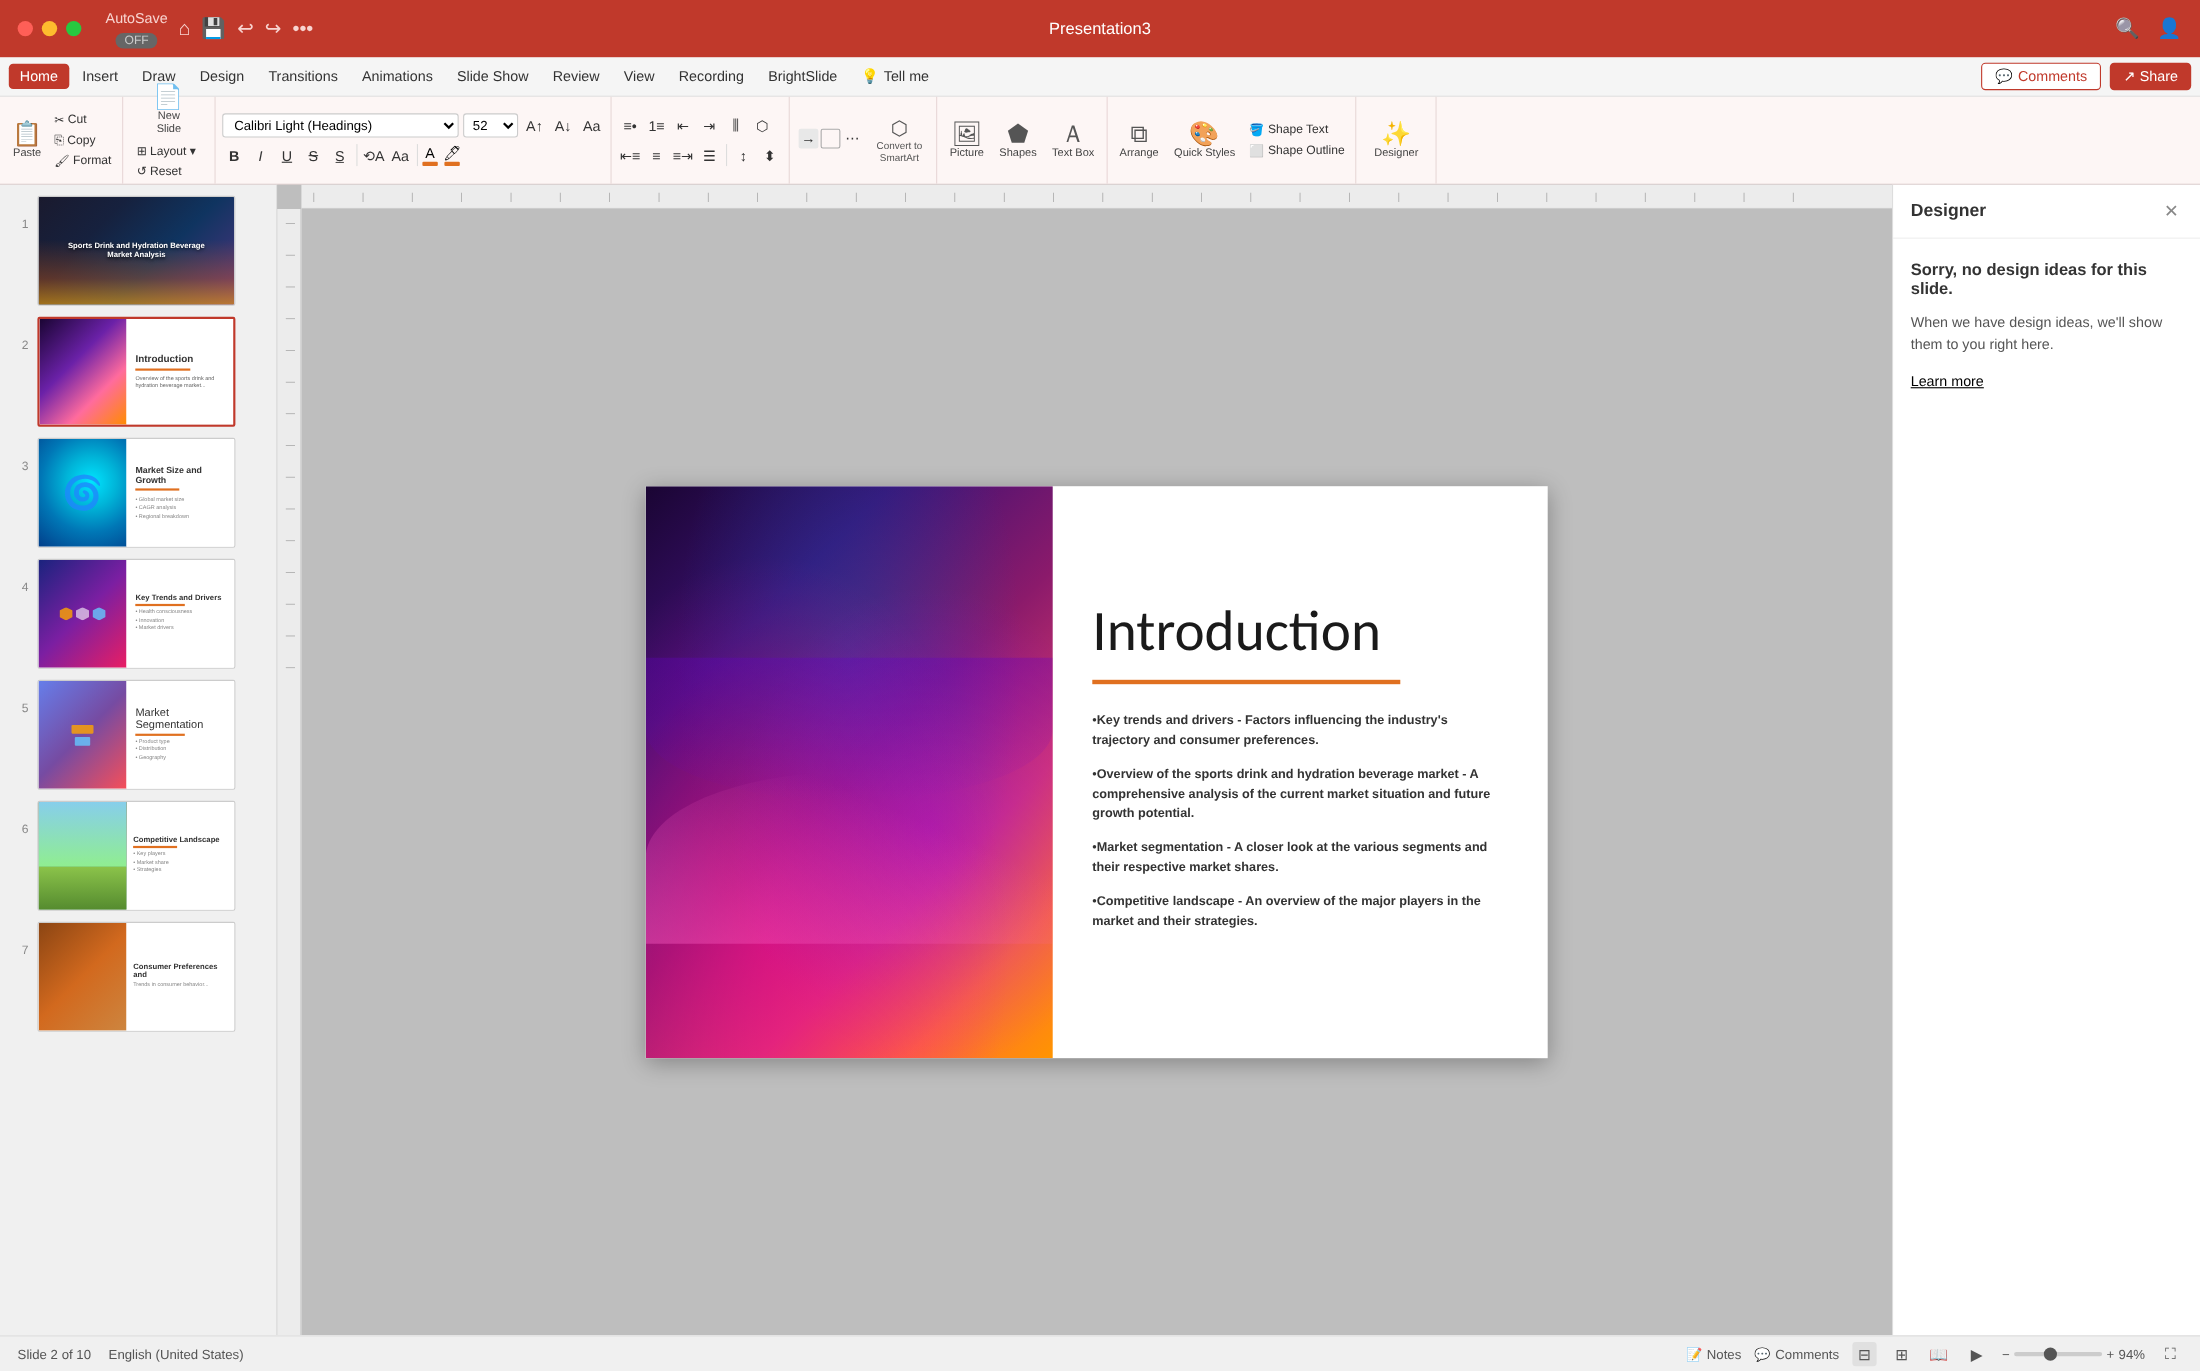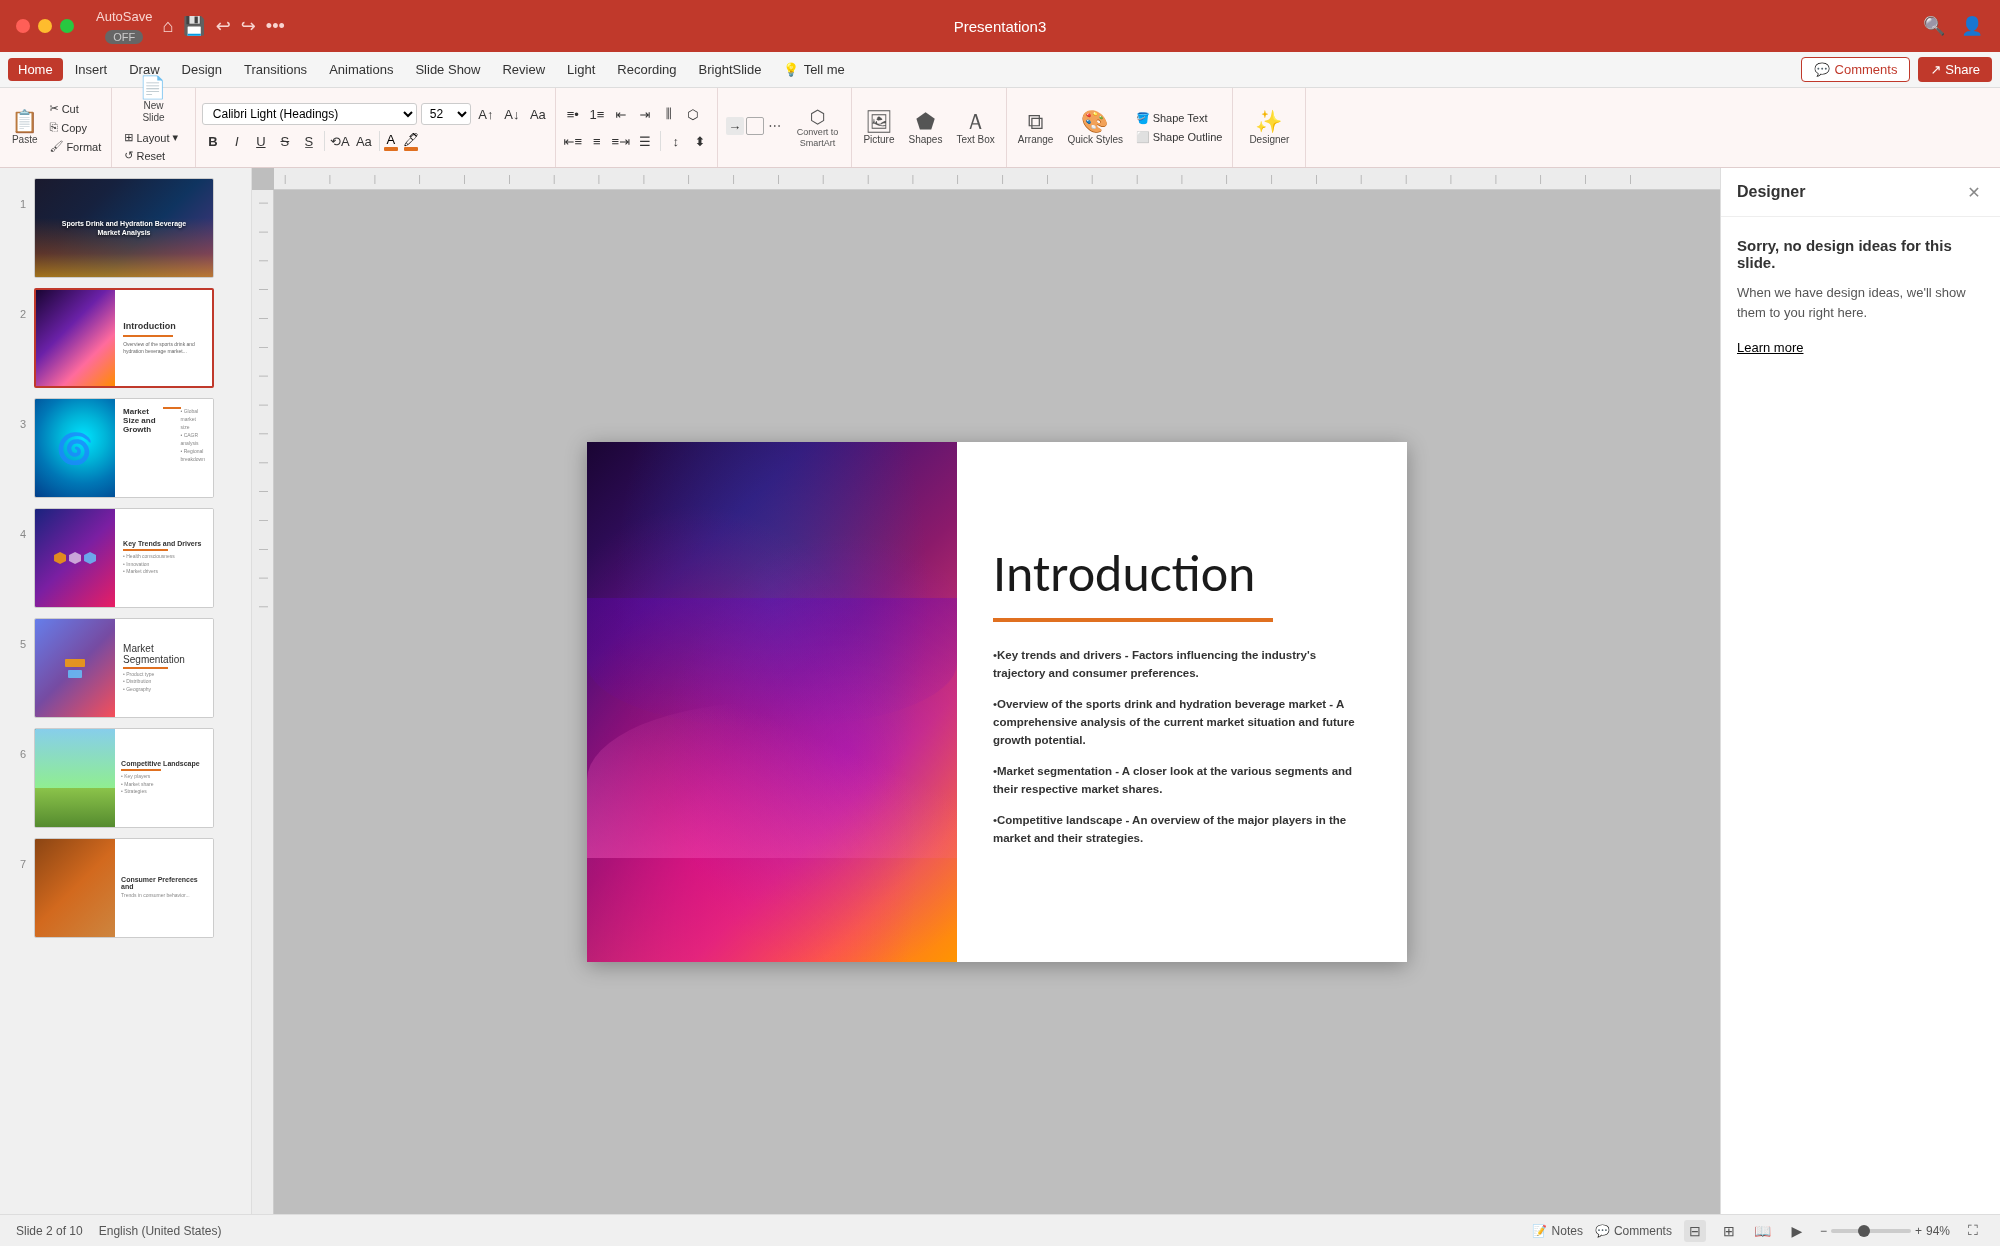--- a/index.html
+++ b/index.html
@@ -163,21 +163,21 @@
     }
     .s3-left {
       width: 45%; height: 100%;
       background: radial-gradient(circle at 60% 40%, #00e5ff 0%, #00b4d8 30%, #0077b6 60%, #023e8a 100%);
       display: flex; align-items: center; justify-content: center;
     }
     .s3-swirl { font-size: 30px; color: rgba(0,255,200,0.8); }
     .s3-right {
       width: 55%; padding: 8px;
       background: white;
-      display: flex; flex-direction: row; justify-content: center;
+      display: flex; flex-direction: column; justify-content: center;
     }
     .s3-title { font-size: 8px; color: #333; font-weight: 600; margin-bottom: 3px; }
     .s3-line { width: 40px; height: 2px; background: #e07020; margin-bottom: 4px; }
     .s3-text { font-size: 5px; color: #888; line-height: 1.6; }
 
     
     .s4-bg {
       width: 100%; height: 100%;
       display: flex;
     }
@@ -430,21 +430,21 @@
 
 <div class="menubar">
   <div class="menubar-item active">Home</div>
   <div class="menubar-item">Insert</div>
   <div class="menubar-item">Draw</div>
   <div class="menubar-item">Design</div>
   <div class="menubar-item">Transitions</div>
   <div class="menubar-item">Animations</div>
   <div class="menubar-item">Slide Show</div>
   <div class="menubar-item">Review</div>
-  <div class="menubar-item">Light</div>
+  <div class="menubar-item">View</div>
   <div class="menubar-item">Recording</div>
   <div class="menubar-item">BrightSlide</div>
   <div class="menubar-item" style="display:flex;align-items:center;gap:4px;">
     <span>💡</span>
     <span>Tell me</span>
   </div>
   <div class="menubar-right">
     <div class="menu-btn comments-btn">
       <span>💬</span>
       <span>Comments</span>

